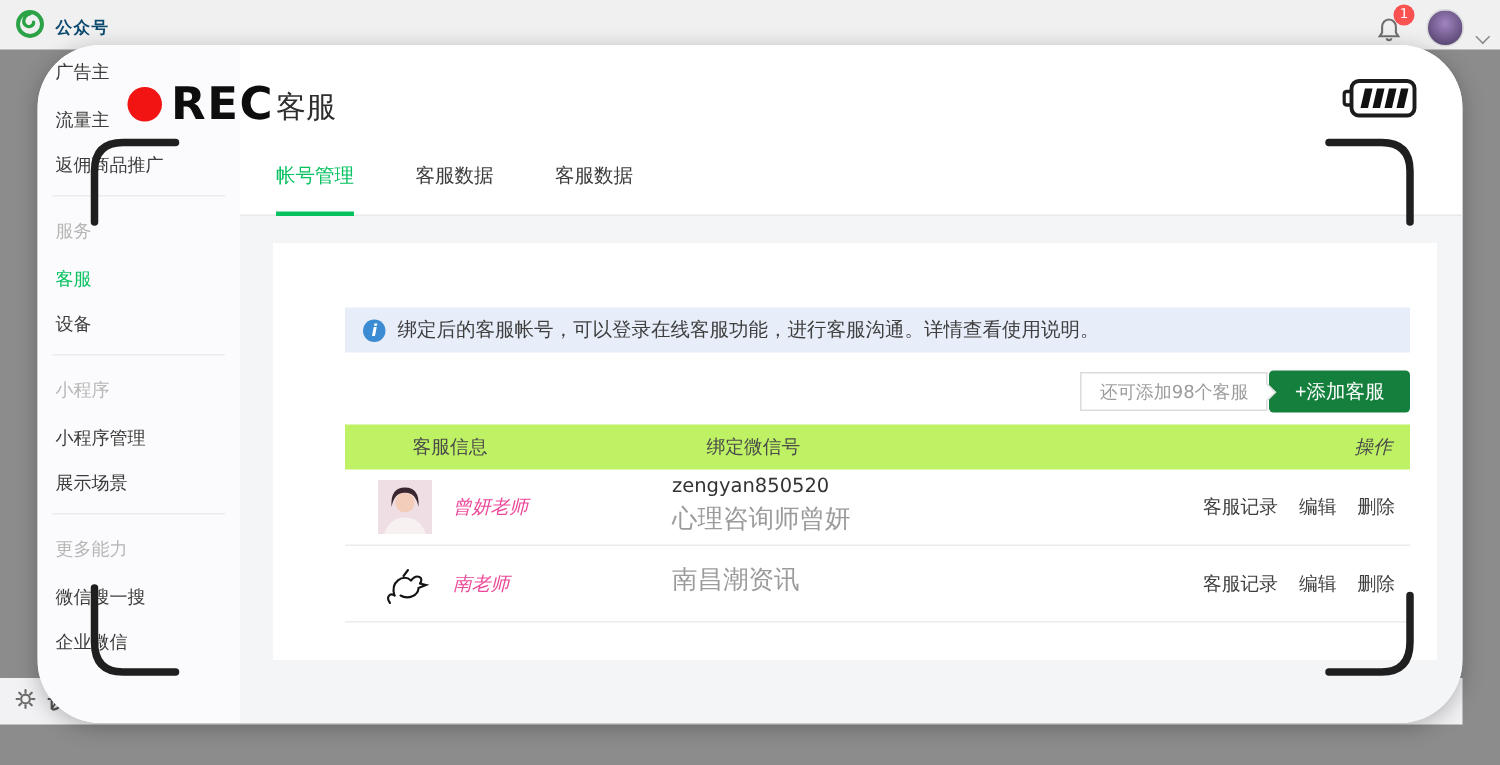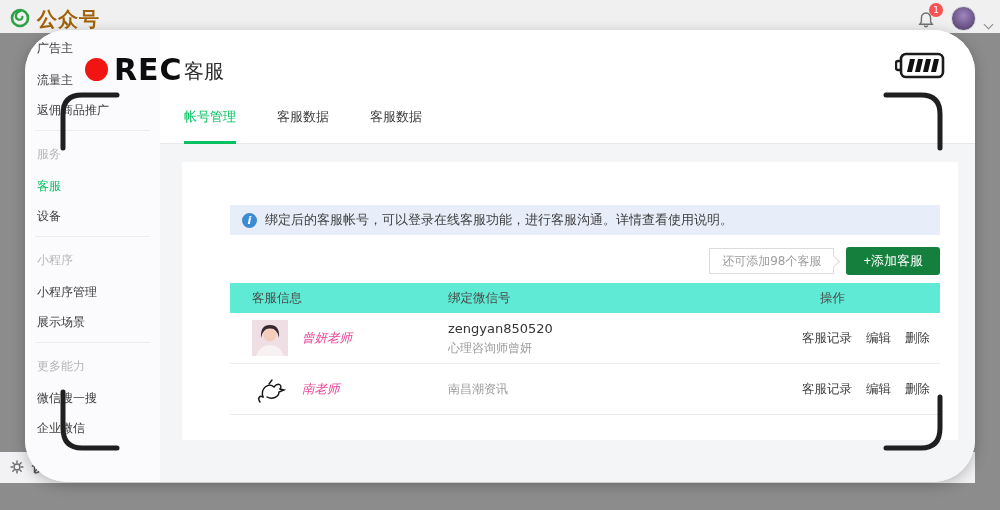--- a/index.html
+++ b/index.html
@@ -7,21 +7,21 @@
   body {
     background:#8c8c8c;
     font-family:"DejaVu Sans","Liberation Sans",sans-serif;
     position:relative;
     color:#333;
   }
 
   
   .topbar{position:absolute;left:0;top:0;width:1000px;height:33px;background:#f0f0f1;z-index:1;}
   .brand{position:absolute;left:10px;top:6px;display:flex;align-items:center;gap:7px;}
-  .brand-text{font-size:20px;font-weight:700;color:#a16207;letter-spacing:1px;}
+  .brand-text{font-size:11px;font-weight:700;color:#0c4a6e;letter-spacing:1px;}
   .bell{position:absolute;left:917px;top:11px;width:18px;height:18px;}
   .badge{position:absolute;left:929px;top:3px;min-width:14px;height:14px;border-radius:8px;background:#fa5151;color:#fff;font-size:9px;line-height:14px;text-align:center;padding:0 3px;}
   .avatar-top{position:absolute;left:951px;top:6px;width:25px;height:25px;border-radius:50%;background:radial-gradient(circle at 50% 38%,#a184c0,#5d4a78 75%);border:1px solid #d8d8d8;}
   .chev{width:7px;height:7px;border-right:1.6px solid #8a8a8a;border-bottom:1.6px solid #8a8a8a;transform:rotate(45deg);display:inline-block;}
   .chevron-top{position:absolute;left:985px;top:13px;}
 
   
   .bottom-strip{position:absolute;left:0;top:452px;width:975px;height:31px;background:#f2f2f4;z-index:1;}
   .settings-row{position:absolute;left:10px;top:7px;display:flex;align-items:center;gap:8px;font-size:13px;color:#555;font-weight:700;}
   .settings-chevron{margin-left:48px;margin-top:-3px;}
@@ -41,38 +41,38 @@
   .page-title{position:absolute;left:24px;top:28px;font-size:20px;color:#2e2e2e;}
   .tabs{position:absolute;left:24px;top:78px;display:flex;gap:41px;}
   .tab{font-size:13px;color:#3c3c3c;padding-bottom:15px;cursor:pointer;}
   .tab.active{color:#07c160;border-bottom:3px solid #07c160;}
 
   
   .content{position:absolute;left:135px;top:114px;right:0;bottom:0;background:#f4f5f7;}
   .panel{position:absolute;left:22px;top:18px;width:776px;height:278px;background:#fff;}
   .banner{position:absolute;left:48px;top:43px;width:710px;height:30px;background:#e7eef9;display:flex;align-items:center;gap:8px;padding-left:12px;font-size:13px;color:#3f3f3f;}
   .info-i{width:15px;height:15px;border-radius:50%;background:#3c8cd4;color:#fff;font-size:11px;font-weight:700;line-height:15px;text-align:center;flex:0 0 15px;font-style:italic;}
-  .actions-row{position:absolute;left:48px;top:84px;width:710px;height:30px;display:flex;justify-content:flex-end;align-items:center;gap:12px;}
+  .actions-row{position:absolute;left:48px;top:84px;width:710px;height:30px;display:flex;justify-content:flex-end;align-items:center;gap:1px;}
   .quota-bubble{position:relative;height:26px;line-height:24px;border:1px solid #dcdcdc;background:#fff;color:#9c9c9c;font-size:12px;padding:0 12px;}
   .quota-bubble::after{content:"";position:absolute;right:-5px;top:8px;width:8px;height:8px;background:#fff;border-top:1px solid #dcdcdc;border-right:1px solid #dcdcdc;transform:rotate(45deg);}
   .add-btn{height:28px;padding:0 17px;background:#15803d;color:#fff;font-size:13px;border:none;border-radius:3px;cursor:pointer;}
 
   
   .tbl{position:absolute;left:48px;top:121px;width:710px;}
-  .thead{height:30px;background:#5eead4;display:flex;align-items:center;font-size:12.5px;color:#4a4a4a;}
+  .thead{height:30px;background:#bef264;display:flex;align-items:center;font-size:12.5px;color:#4a4a4a;padding-left:23px;}
   .th1{width:218px;padding-left:22px;}
   .th2{flex:1;}
-  .th3{width:120px;text-align:left;padding-right:12px;}
+  .th3{width:120px;text-align:right;padding-right:12px;font-style:italic;}
   .trow{height:51px;display:flex;align-items:center;border-bottom:1px solid #ebebee;}
   .cell-info{width:218px;padding-left:22px;display:flex;align-items:center;gap:14px;}
   .row-avatar{width:36px;height:36px;flex:0 0 36px;overflow:hidden;}
   .cs-name{font-size:12.5px;color:#ec4899;font-style:italic;}
   .cell-id{flex:1;line-height:1.55;}
   .wid{font-size:13px;color:#333;}
-  .wnick{font-size:12px;color:#9b9b9b;}
+  .wnick{font-size:17px;color:#9b9b9b;font-family:Liberation Mono, monospace;}
   .cell-actions{width:150px;display:flex;justify-content:flex-end;gap:14px;font-size:12.5px;color:#3f3f3f;padding-right:10px;}
   .cell-actions span{cursor:pointer;white-space:nowrap;}
 
   
   .overlay{position:absolute;left:0;top:0;width:1000px;height:510px;z-index:5;pointer-events:none;}
   .rec{position:absolute;left:85px;top:52px;display:flex;align-items:center;gap:6px;}
   .rec-dot{width:23px;height:23px;border-radius:50%;background:#f21313;}
   .rec-text{font-size:30px;font-weight:800;color:#0d0d0d;letter-spacing:1px;}
   .battery{position:absolute;left:895px;top:52px;}
   .brackets{position:absolute;left:0;top:0;}

